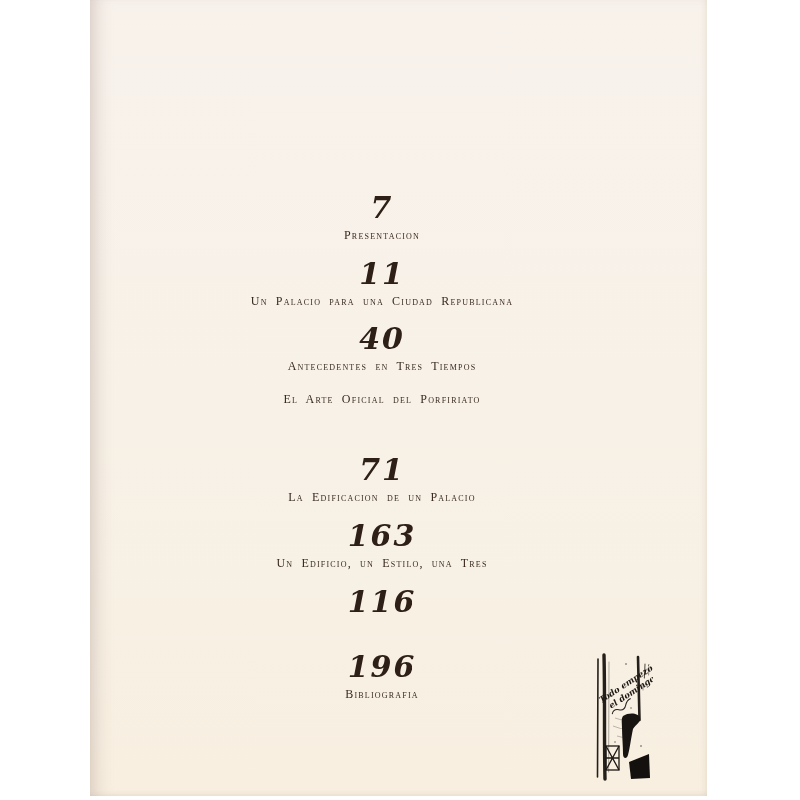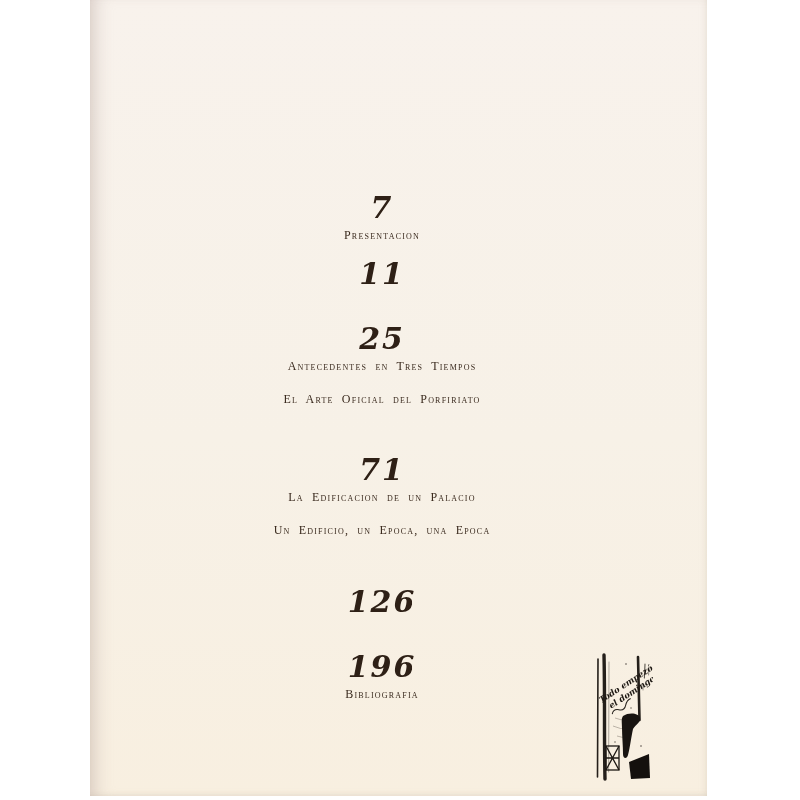--- a/index.html
+++ b/index.html
@@ -77,42 +77,44 @@
 
     <div class="toc-column">
 
       <div class="toc-entry">
         <div class="toc-num">7</div>
         <div class="toc-title">Presentacion</div>
       </div>
 
       <div class="toc-entry">
         <div class="toc-num">11</div>
+        <div class="toc-title">Un Palacio para una Ciudad Republicana</div>
       </div>
 
       <div class="toc-entry">
-        <div class="toc-num">25</div>
+        <div class="toc-num">40</div>
         <div class="toc-title">Antecedentes en Tres Tiempos</div>
       </div>
 
       <div class="toc-entry">
         <div class="toc-title">El Arte Oficial del Porfiriato</div>
       </div>
 
       <div class="toc-entry">
         <div class="toc-num">71</div>
         <div class="toc-title">La Edificacion de un Palacio</div>
       </div>
 
       <div class="toc-entry">
-        <div class="toc-title">Un Edificio, un Epoca, una Epoca</div>
+        <div class="toc-num">163</div>
+        <div class="toc-title">Un Edificio, un Estilo, una Tres</div>
       </div>
 
       <div class="toc-entry">
-        <div class="toc-num">126</div>
+        <div class="toc-num">116</div>
       </div>
 
       <div class="toc-entry">
         <div class="toc-num">196</div>
         <div class="toc-title">Bibliografia</div>
       </div>
 
     </div>
 
     <svg class="stamp" viewBox="0 0 60 130" width="60" height="130" xmlns="http://www.w3.org/2000/svg">

